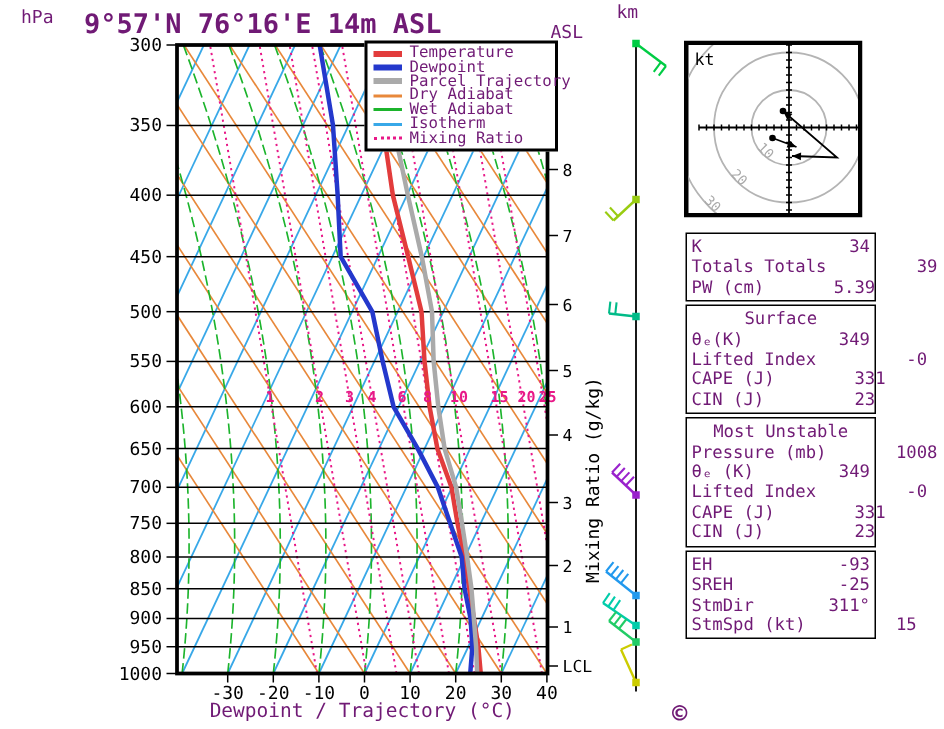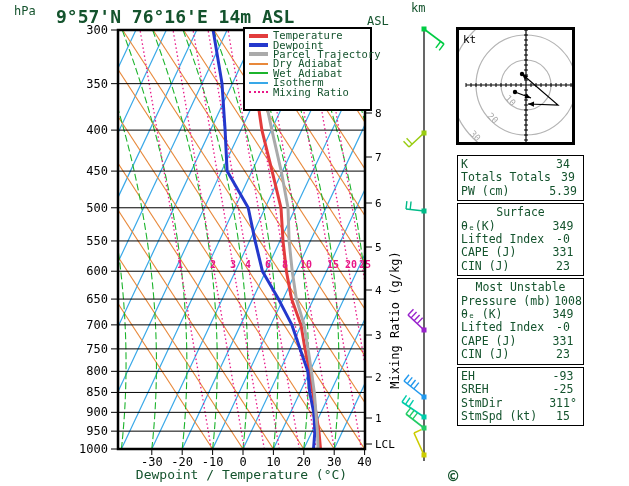--- a/index.html
+++ b/index.html
@@ -1,31 +1,31 @@
 <!DOCTYPE html>
 <html><head>
 <meta charset="utf-8">
 <style>
   html,body{margin:0;padding:0;background:#fff;}
   #screen{position:relative;width:629px;height:486px;background:#fff;overflow:hidden;
-          font-family:"DejaVu Sans Mono","Liberation Mono",monospace;color:#14532d;}
+          font-family:"DejaVu Sans Mono","Liberation Mono",monospace;color:#701a75;}
   .abs{position:absolute;}
   #main-svg{position:absolute;left:0;top:0;}
   #legend{position:absolute;left:243px;top:27px;width:121px;background:#fff;
-          border:2px solid #000;padding:2px 0 12px 4px;z-index:5;}
+          border:2px solid #000;padding:2px 0 2px 4px;z-index:5;}
   .legend-row{display:flex;align-items:center;height:9.4px;}
   .legend-swatch{width:19px;margin-right:5px;flex:0 0 19px;}
   .legend-label{font-size:10.5px;line-height:9px;white-space:nowrap;}
   #hodograph-box{position:absolute;left:456px;top:27px;z-index:4;}
   #stats{position:absolute;left:457px;top:155px;width:127px;z-index:4;}
   .stats-box{border:1.5px solid #000;margin-bottom:2px;padding:2px 3px;background:#fff;}
   .stats-title{text-align:center;font-size:11.5px;line-height:13.4px;}
   .stats-row{display:flex;justify-content:space-between;font-size:11.5px;line-height:13.4px;white-space:nowrap;}
   .stats-label{text-align:left;}
-  .stats-value{text-align:center;min-width:34px;}
+  .stats-value{text-align:right;min-width:34px;margin-left:40px;}
   #footer{position:absolute;left:448px;top:466px;font-size:17px;font-weight:bold;z-index:4;}
   .hdr{font-size:18px;font-weight:bold;white-space:nowrap;}
   .axlbl{font-size:12px;white-space:nowrap;}
 </style>
 </head>
 <body>
 
 <div id="screen">
 
   <div class="abs axlbl" style="left:14px;top:4px;">hPa</div>
@@ -443,16 +443,16 @@
           <span class="stats-label">StmDir</span>
           <span class="stats-value">311°</span>
         </div>
         <div class="stats-row">
           <span class="stats-label">StmSpd (kt)</span>
           <span class="stats-value">15</span>
         </div>
       </div>
     </div>
 
-  <div class="abs axlbl" style="left:118px;top:467px;width:247px;text-align:center;font-size:13px;">Dewpoint / Temperature (°C)</div>
+  <div class="abs axlbl" style="left:118px;top:467px;width:247px;text-align:center;font-size:13px;">Dewpoint / Trajectory (°C)</div>
 
   <div id="footer">© weatheronline.co.uk</div>
 </div>
 
 </body></html>

